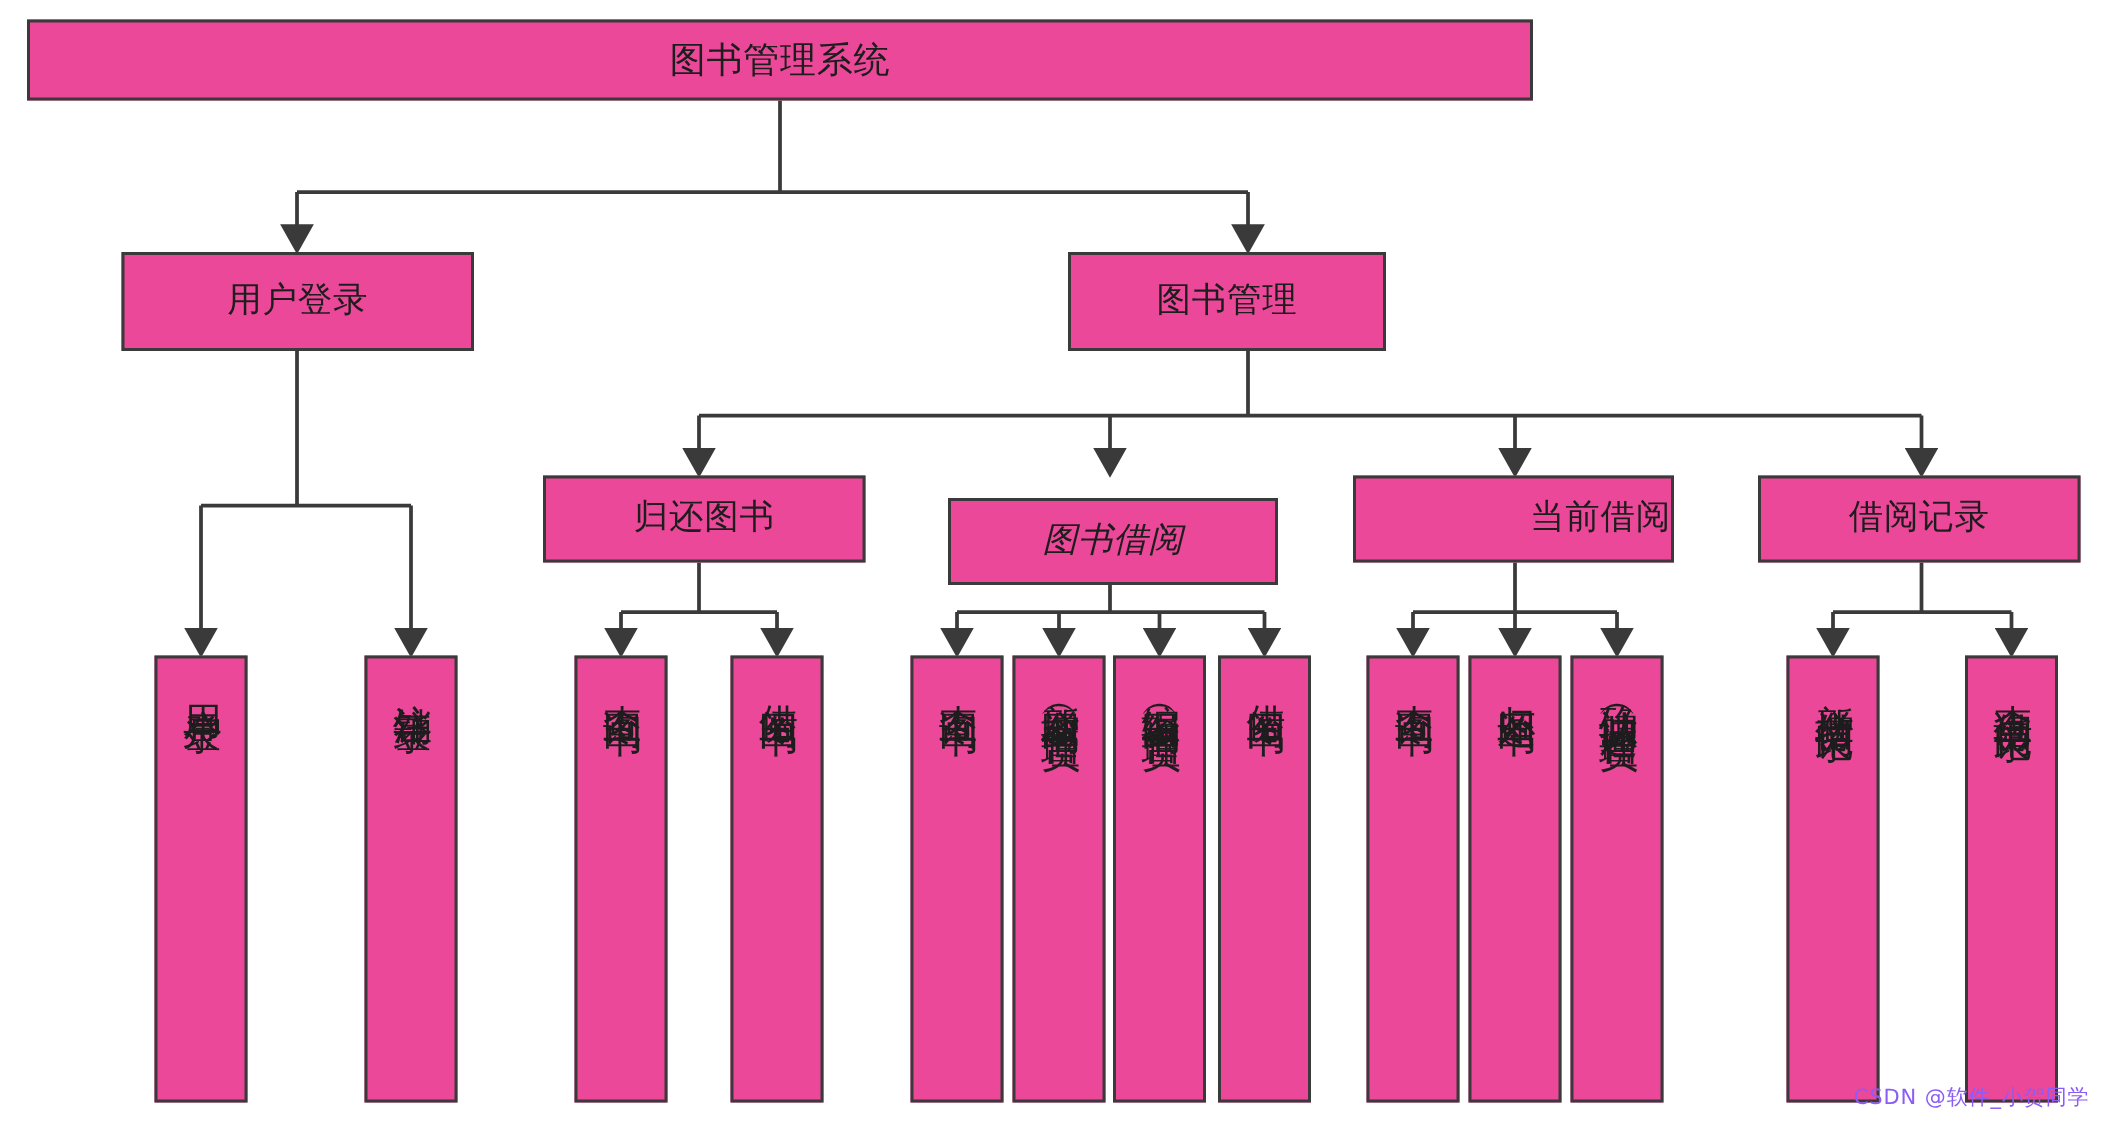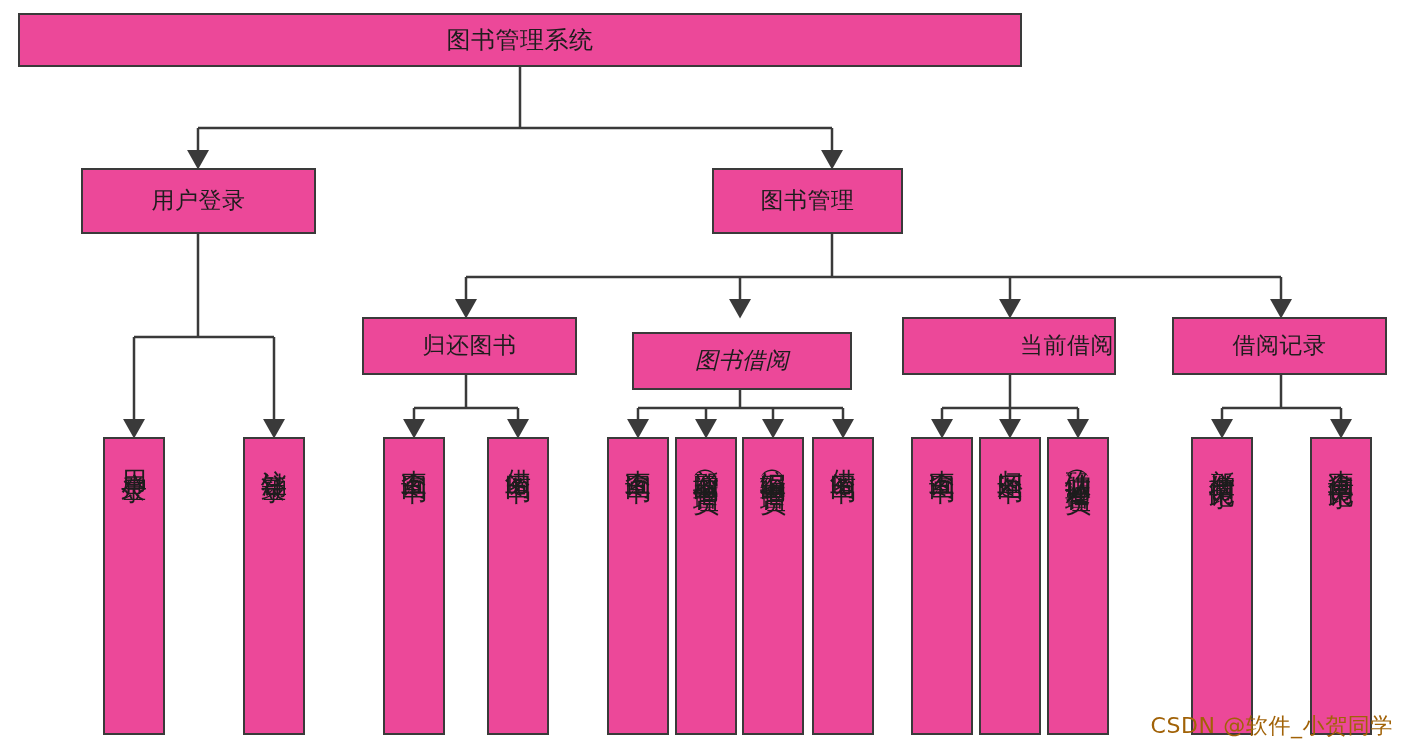--- a/index.html
+++ b/index.html
@@ -59,22 +59,22 @@
     text-orientation: upright;
     font-size: 26px;
     line-height: 1.12;
     letter-spacing: 3px;
     white-space: pre;
   }
   .watermark {
     position: absolute;
     right: 12px;
     bottom: 6px;
-    font-size: 22px;
-    color: #a16207;
+    font-size: 14px;
+    color: #8b5cf6;
     letter-spacing: 0.6px;
     z-index: 5;
     white-space: nowrap;
   }
 </style>
 </head>
 <body>
 
 <div id="canvas">
 
@@ -128,21 +128,21 @@
     </g>
   </svg>
 
   <div class="node horizontal root" style="left:18px; top:13px; width:1004px; height:54px;">
     <span class="node-label">图书管理系统</span>
   </div>
 
   <div class="node horizontal" style="left:81px; top:168px; width:235px; height:66px;">
     <span class="node-label">用户登录</span>
   </div>
-  <div class="node horizontal" style="left:712px; top:168px; width:191px; height:66px;">
+  <div class="node horizontal" style="left:712px; top:168px; width:212px; height:66px;">
     <span class="node-label">图书管理</span>
   </div>
 
   <div class="node horizontal" style="left:362px; top:317px; width:215px; height:58px;">
     <span class="node-label">归还图书</span>
   </div>
   <div class="node horizontal" style="left:632px; top:332px; width:220px; height:58px;font-style:italic;">
     <span class="node-label">图书借阅</span>
   </div>
   <div class="node horizontal" style="left:902px; top:317px; width:214px; height:58px;justify-content:flex-end;">

